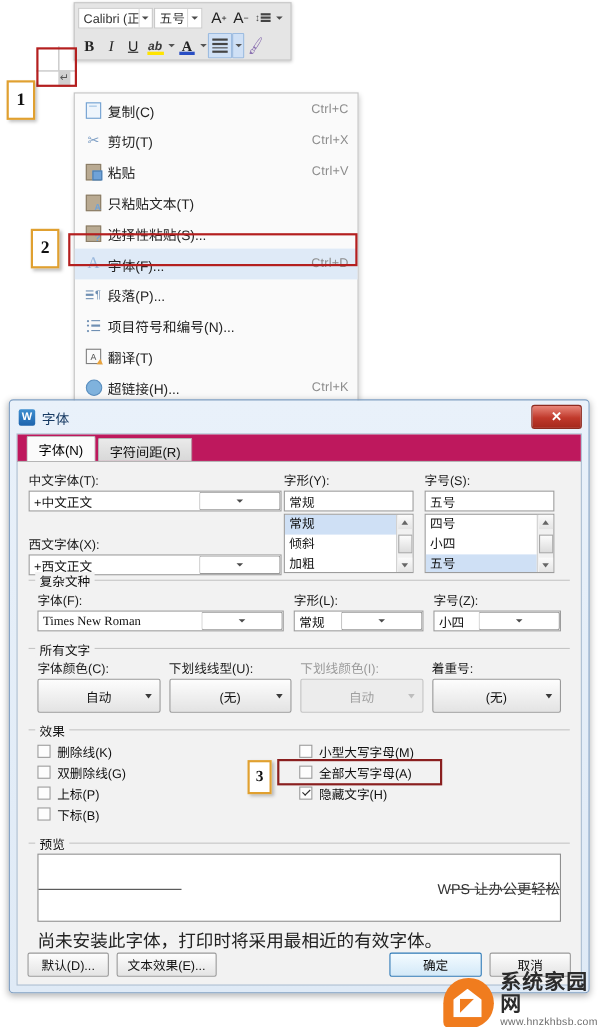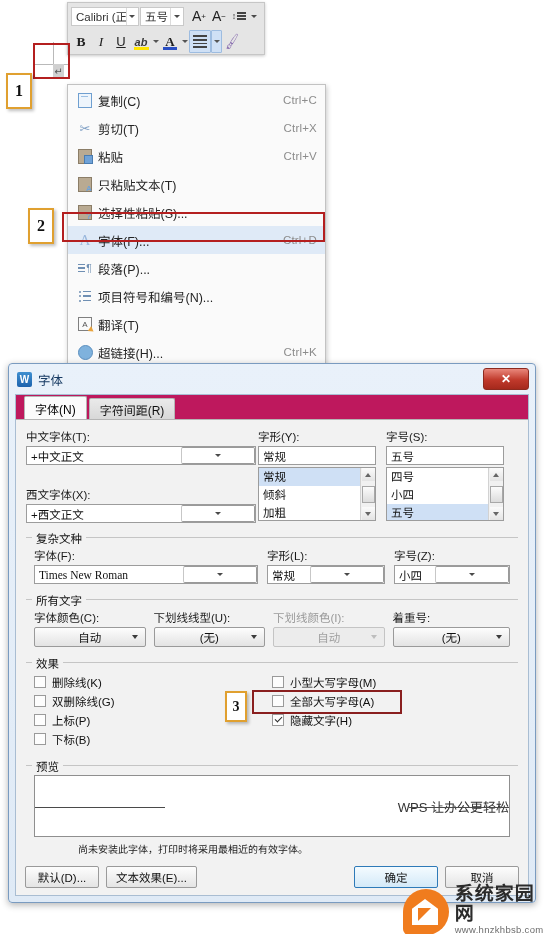--- a/index.html
+++ b/index.html
@@ -170,21 +170,21 @@
   
   .group{margin-top:7px;position:relative;border-top:1px solid #c5c5c5;padding-top:0;}
   .group > .gtitle{
     position:absolute;left:6px;top:-8px;background:#f2f2f2;padding:0 4px;
     font-size:11.5px;color:#111;
   }
   .group-inner{padding:9px 8px 5px 8px;}
 
   
   .btncombo{
-    height:20px;border:1px solid #9a9a9a;border-radius:2px;
+    height:31px;border:1px solid #9a9a9a;border-radius:2px;
     background:linear-gradient(#fdfdfd,#e3e3e3);
     display:flex;align-items:center;justify-content:center;position:relative;
     font-size:11.5px;color:#111;box-sizing:border-box;
   }
   .btncombo .bcaret{position:absolute;right:7px;width:0;height:0;border-left:3.5px solid transparent;border-right:3.5px solid transparent;border-top:4px solid #3b3b3b;}
   .btncombo.disabled{background:#ececec;border-color:#c4c4c4;color:#a0a0a0;}
   .btncombo.disabled .bcaret{border-top-color:#bdbdbd;}
 
   
   .cbrow{display:flex;align-items:center;height:19px;font-size:11.5px;color:#111;}
@@ -198,21 +198,21 @@
 
   
   #preview-box{
     height:62px;border:1px solid #8f8f8f;background:#fff;
     position:relative;display:flex;align-items:center;justify-content:flex-end;box-sizing:border-box;
   }
   #preview-text{font-size:13px;color:#333;}
   .pv-line{position:absolute;height:1px;background:#4a4a4a;top:31px;}
   #pv-left{left:0;width:130px;}
   #pv-right{right:0;width:100px;}
-  #preview-note{font-size:10px;color:#222;margin-top:4px;margin-left:44px;}
+  #preview-note{font-size:16px;color:#222;margin-top:4px;}
 
   
   #dlg-footer{position:absolute;left:0;right:0;bottom:0;height:36px;display:flex;align-items:center;padding:0 9px;box-sizing:border-box;}
   .btn{
     height:22px;min-width:74px;padding:0 9px;
     border:1px solid #9a9a9a;border-radius:2px;
     background:linear-gradient(#fdfdfd,#e4e4e4);
     font-size:11.5px;color:#111;
     display:flex;align-items:center;justify-content:center;box-sizing:border-box;
   }
@@ -471,21 +471,21 @@
                 </span>
               <span class="lb-thumb"></span>
               <span class="lb-arrow">
                   <span class="ar-dn"></span>
                 </span>
             </div>
           </div>
         </div>
       </div>
 
-      <div class="group" style="margin-top:14px">
+      <div class="group" style="margin-top:4px">
         <span class="gtitle">复杂文种</span>
         <div class="group-inner row">
           <div style="width:228px">
             <div class="fld-label">字体(F):</div>
             <div class="combo">
               <span class="val" style="font-family:'Liberation Serif',serif">Times New Roman</span>
               <span class="btn">
                   <span class="caret"></span>
                 </span>
             </div>

